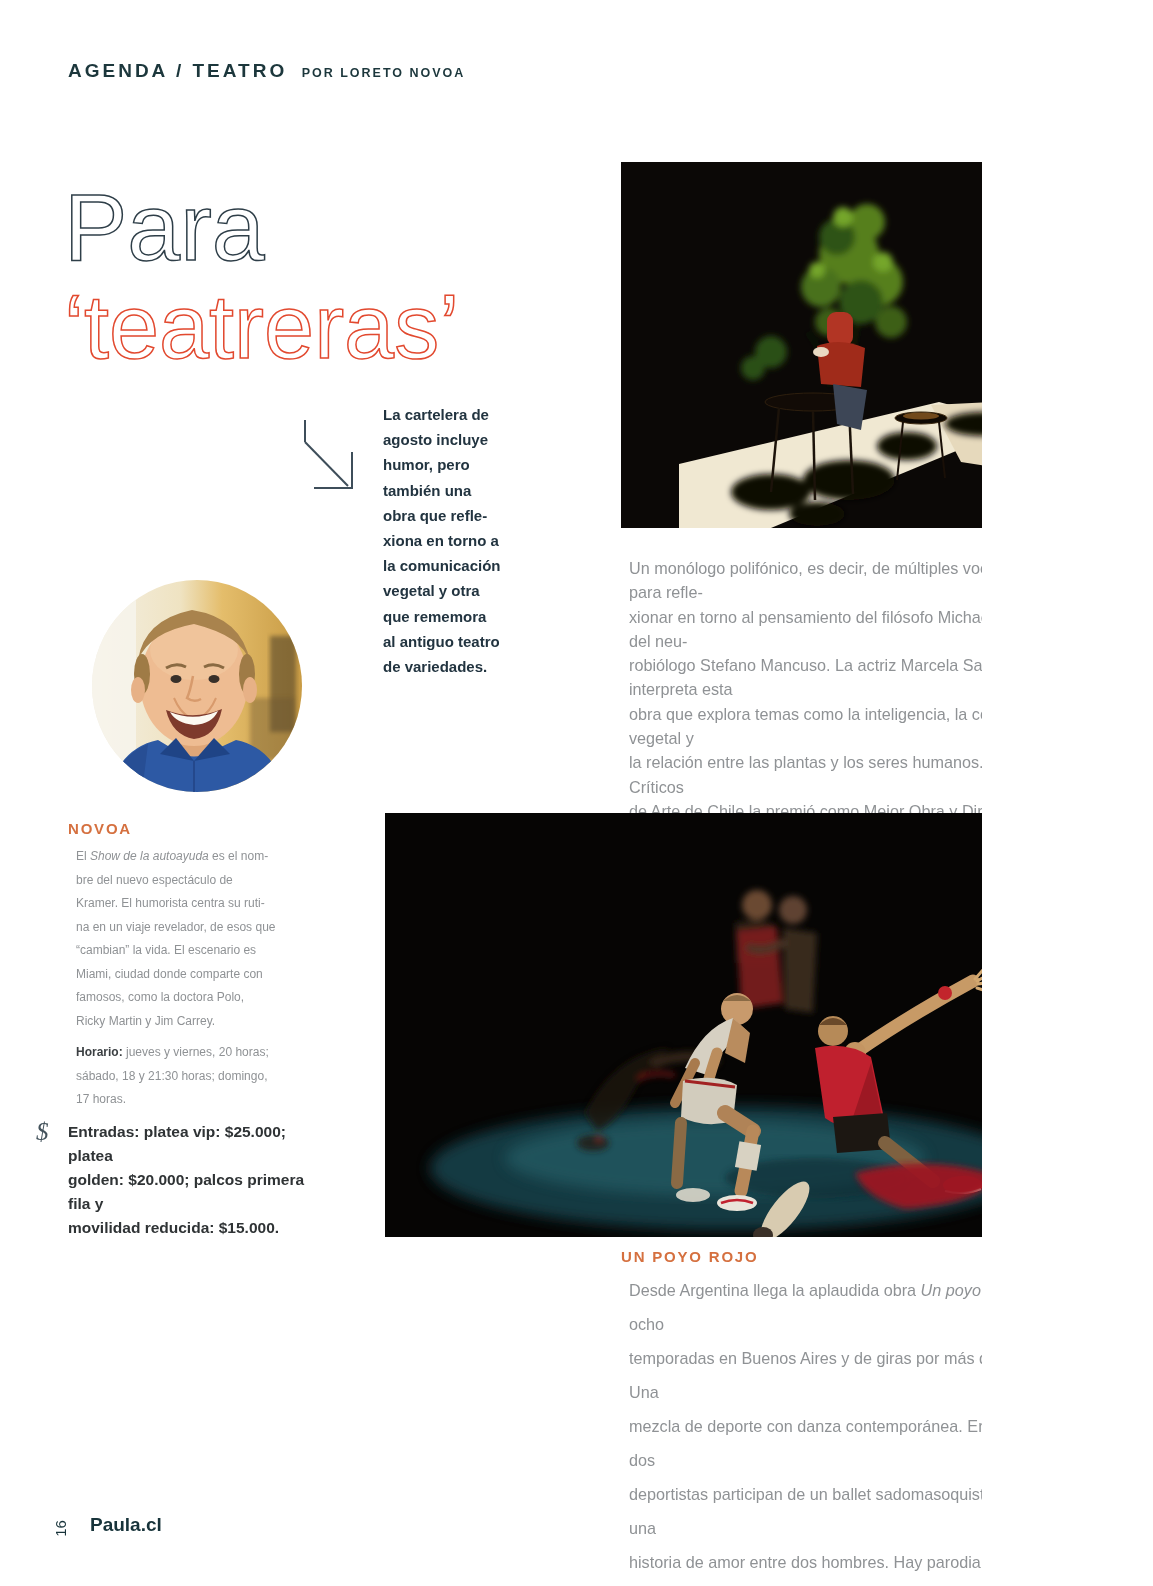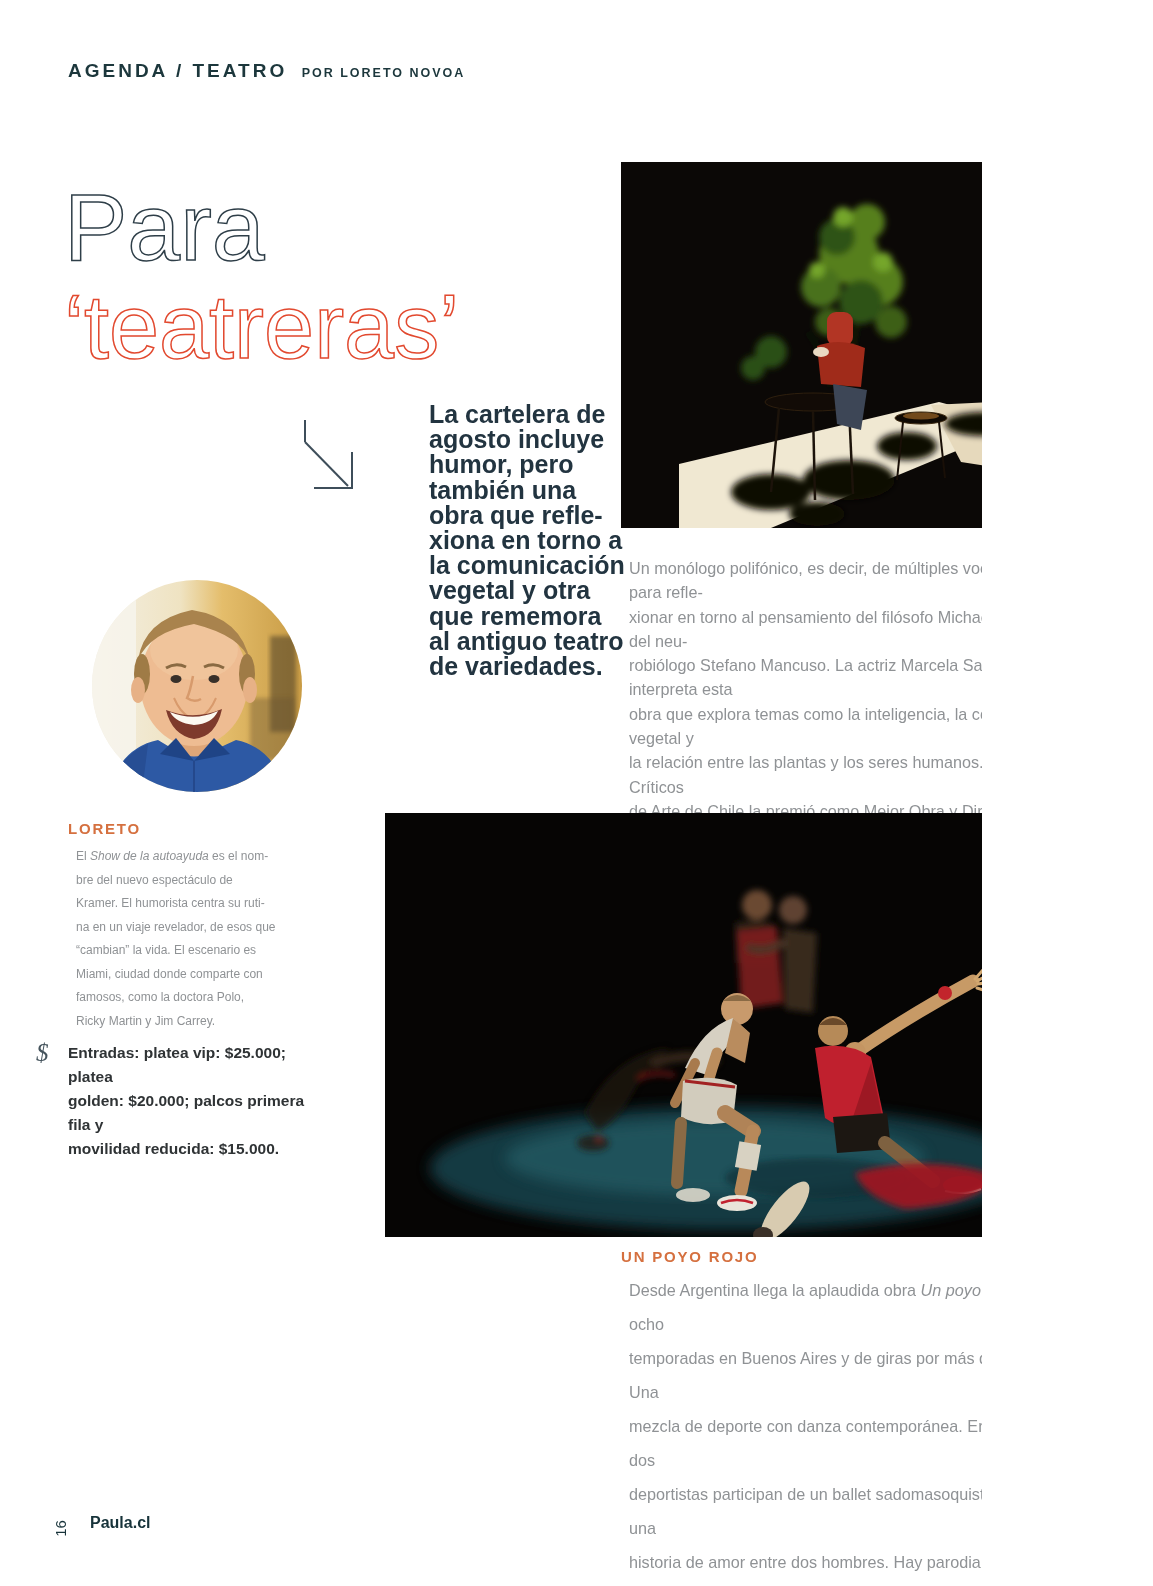--- a/index.html
+++ b/index.html
@@ -17,21 +17,21 @@
   .title-svg text{font-family:"Liberation Sans",sans-serif;fill:none;stroke-width:1.5px;}
   .t1{font-size:95px;stroke:#2e3e48;}
   .t2{font-size:90px;stroke:#e2492f;}
 
   
   .arrow{position:absolute;left:288px;top:410px;width:76px;height:84px;}
   .arrow path{stroke:#3e4e5a;stroke-width:2;fill:none;}
 
   
   .lede{position:absolute;left:383px;top:402px;width:210px;
-        font-size:25px;line-height:25.2px;font-weight:bold;color:#223440;margin-left:46px;}
+        font-size:15px;line-height:25.2px;font-weight:bold;color:#223440;}
 
   
   .portrait{position:absolute;left:92px;top:580px;width:210px;height:212px;border-radius:50%;
             overflow:hidden;}
 
   
   .sec-h{margin:0 0 6px 0;font-size:15px;font-weight:bold;letter-spacing:1.8px;color:#d5703f;}
   .body{margin:8px;font-size:16.2px;line-height:23.5px;color:#8f9295;}
   .body .lbl{color:#3b3f42;font-weight:bold;}
   .body i{font-style:italic;}
@@ -51,21 +51,21 @@
   .poyo-col .body{line-height:34px;}
 
   
   .photo1{position:absolute;left:621px;top:162px;width:467px;height:366px;}
   .photo2{position:absolute;left:385px;top:813px;width:700px;height:424px;}
   .photo1 svg,.photo2 svg,.portrait svg{display:block;}
 
   
   .pagenum{position:absolute;left:52px;top:1520px;font-size:15px;color:#17333a;
            transform:rotate(-90deg);transform-origin:center;}
-  .site{position:absolute;left:90px;top:1514px;font-size:16px;font-weight:bold;color:#17333a;}
+  .site{position:absolute;left:90px;top:1514px;font-size:19px;font-weight:bold;color:#17333a;}
 </style>
 </head>
 <body>
 
 <div class="page">
 
   <header class="kicker-row">
     <span class="kicker">AGENDA / TEATRO</span>
     <span class="byline">POR LORETO NOVOA</span>
   </header>
@@ -133,29 +133,32 @@
         <path d="M16,212 Q28,168 66,160 L86,172 Q102,181 118,172 L144,160 Q182,168 194,212 Z" fill="#2d59a4"></path>
         <path d="M16,212 Q26,176 56,164 L50,212 Z" fill="#274e94"></path>
         <polygon points="84,158 102,181 68,174" fill="#1f4486"></polygon>
         <polygon points="122,158 102,181 138,174" fill="#1f4486"></polygon>
         <line x1="102" y1="181" x2="102" y2="212" stroke="#24488c" stroke-width="2"></line>
       </g>
     </svg>
   </div>
 
   <section class="kramer-col">
-    <h3 class="sec-h">LORETO</h3>
+    <h3 class="sec-h">NOVOA</h3>
     <p class="body prewrap"><span>El </span><i>Show de la autoayuda</i><span> es el nom-
 bre del nuevo espectáculo de
 Kramer. El humorista centra su ruti-
 na en un viaje revelador, de esos que
 “cambian” la vida. El escenario es
 Miami, ciudad donde comparte con
 famosos, como la doctora Polo,
 Ricky Martin y Jim Carrey.</span></p>
+    <p class="body prewrap"><b class="lbl">Horario:</b><span> jueves y viernes, 20 horas;
+sábado, 18 y 21:30 horas; domingo,
+17 horas.</span></p>
     <p class="price prewrap"><span class="dollar">$</span><span>Entradas: platea vip: $25.000; platea
 golden: $20.000; palcos primera fila y
 movilidad reducida: $15.000.</span></p>
   </section>
 
   <div class="photo1">
     <svg width="467" height="366" viewBox="0 0 467 366">
       <defs>
         <filter id="b1">
             <feGaussianBlur stdDeviation="3"></feGaussianBlur>

